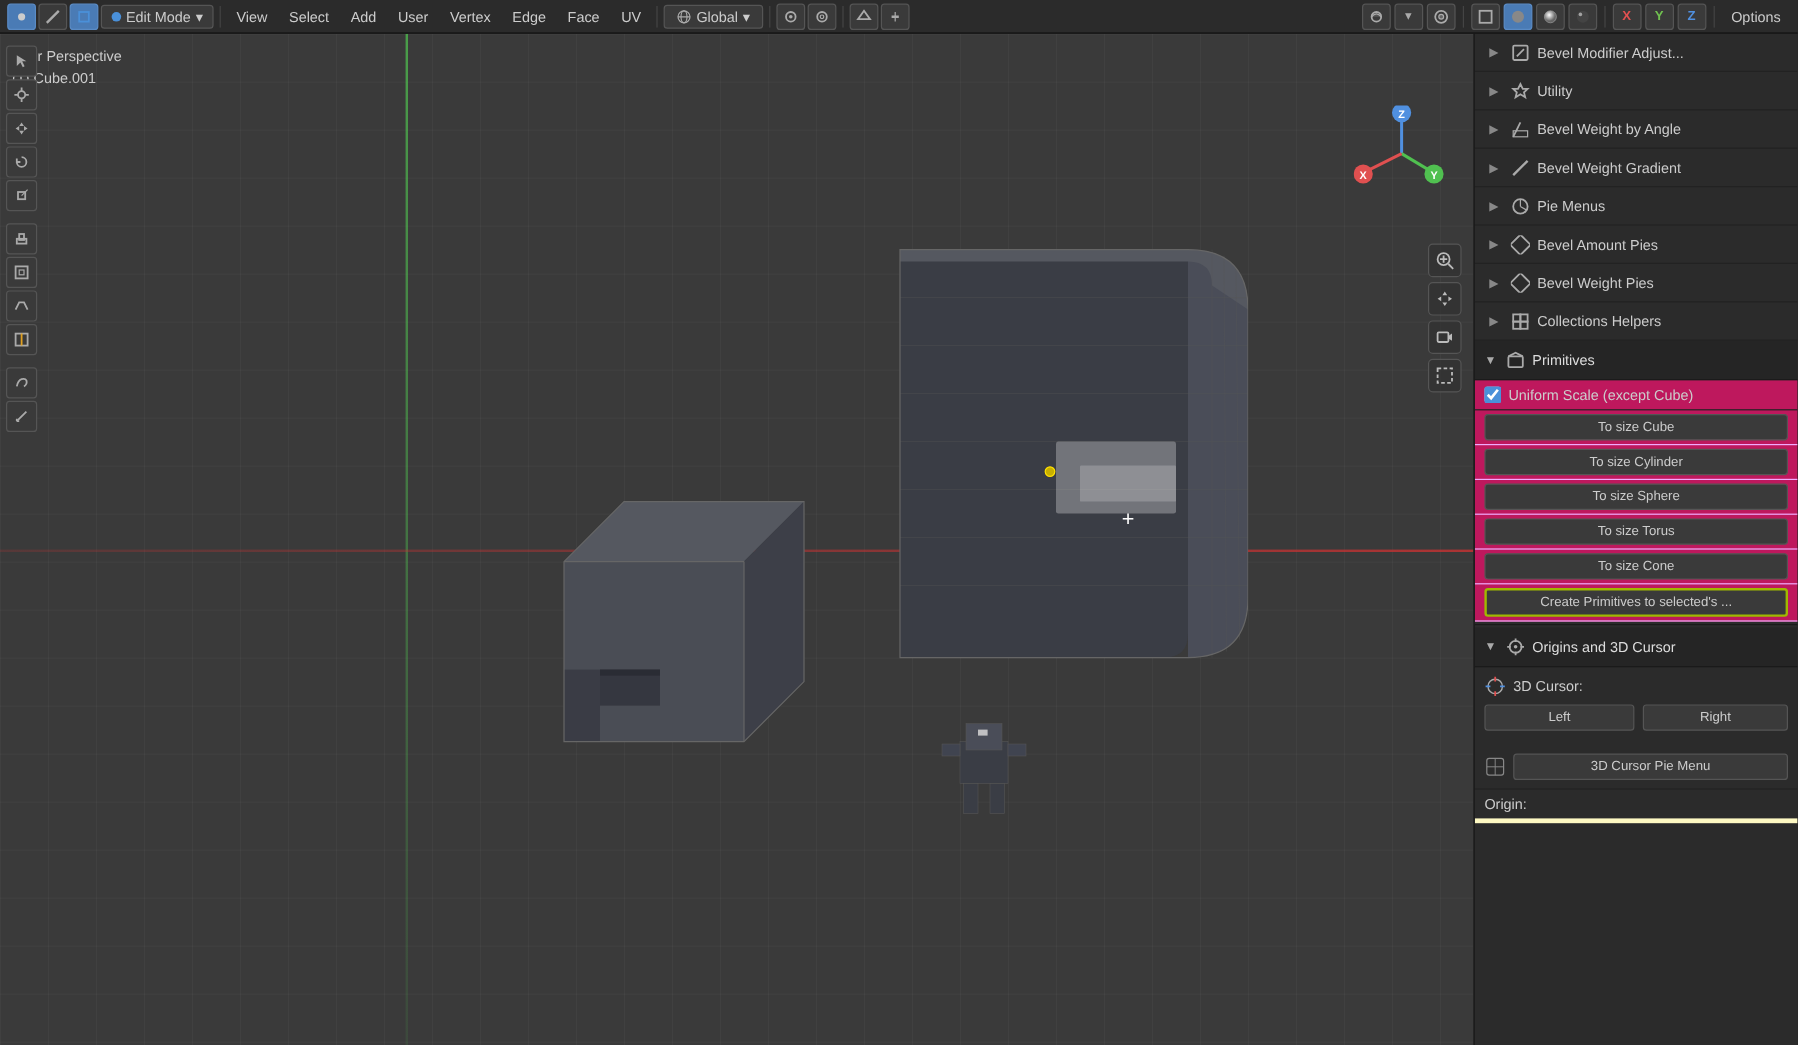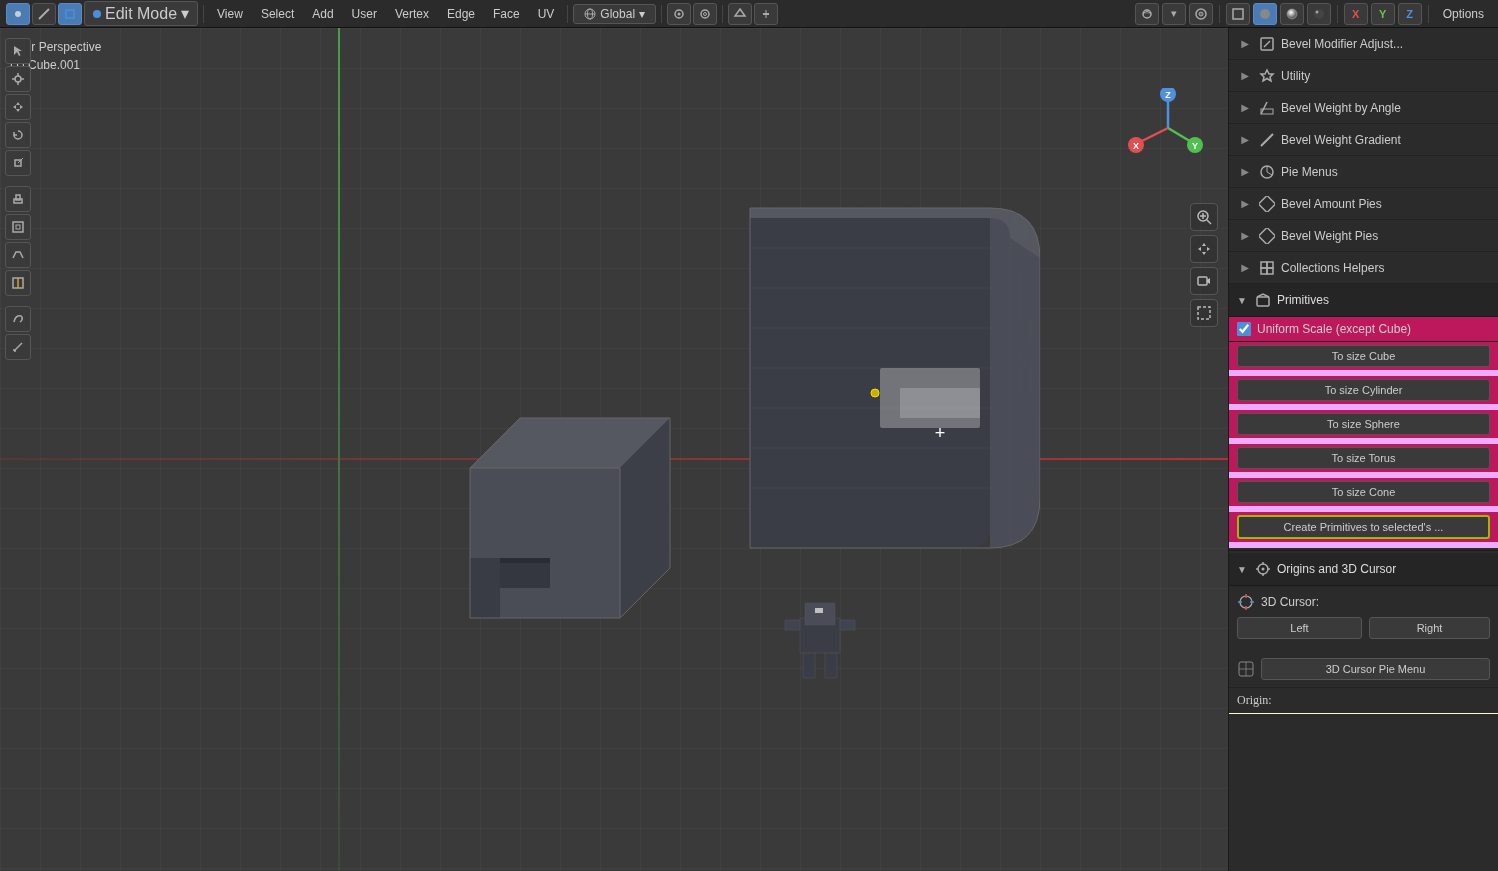--- a/index.html
+++ b/index.html
@@ -25,21 +25,21 @@
       padding: 0 6px;
       gap: 2px;
       z-index: 100;
     }
     .mode-selector {
       background: #3a3a3a;
       border: 1px solid #555;
       color: #ccc;
       padding: 2px 8px;
       border-radius: 3px;
-      font-size: 16px;
+      font-size: 12px;
       display: flex;
       align-items: center;
       gap: 4px;
       cursor: pointer;
     }
     .mode-selector .dot {
       width: 8px; height: 8px;
       background: #4a90d9;
       border-radius: 50%;
     }
@@ -237,21 +237,21 @@
       color: #ccc;
       font-size: 12px;
       cursor: pointer;
     }
 
     
     .btn-row {
       display: flex;
       align-items: center;
       padding: 3px 8px;
-      border-bottom: 6px solid #f0abfc;
+      border-bottom: 1px solid #f0abfc;
     }
     .blender-btn {
       flex: 1;
       background: #3a3a3a;
       border: 1px solid #555;
       color: #ccc;
       padding: 4px 6px;
       border-radius: 3px;
       font-size: 11px;
       cursor: pointer;
@@ -852,17 +852,17 @@
     <div style="display:flex; align-items:center; padding: 19px 0 3px 0;">
       <svg width="18" height="18" viewBox="0 0 18 18" style="margin-right:6px;">
         <rect x="2" y="2" width="14" height="14" rx="2" fill="none" stroke="#888" stroke-width="1"></rect>
         <line x1="2" y1="9" x2="16" y2="9" stroke="#888" stroke-width="0.8"></line>
         <line x1="9" y1="2" x2="9" y2="16" stroke="#888" stroke-width="0.8"></line>
       </svg>
       <button class="blender-btn" style="flex:1;">3D Cursor Pie Menu</button>
     </div>
   </div>
 
-  <div style="padding:5px 8px; color:#ccc; font-size:12px; border-bottom:1px solid #fef9c3;font-family:Liberation Serif, serif;">
+  <div style="padding:5px 8px; color:#ccc; font-size:12px; border-bottom:4px solid #fef9c3;">
     <span>Origin:</span>
   </div>
 
 </div>
 
 </body></html>

